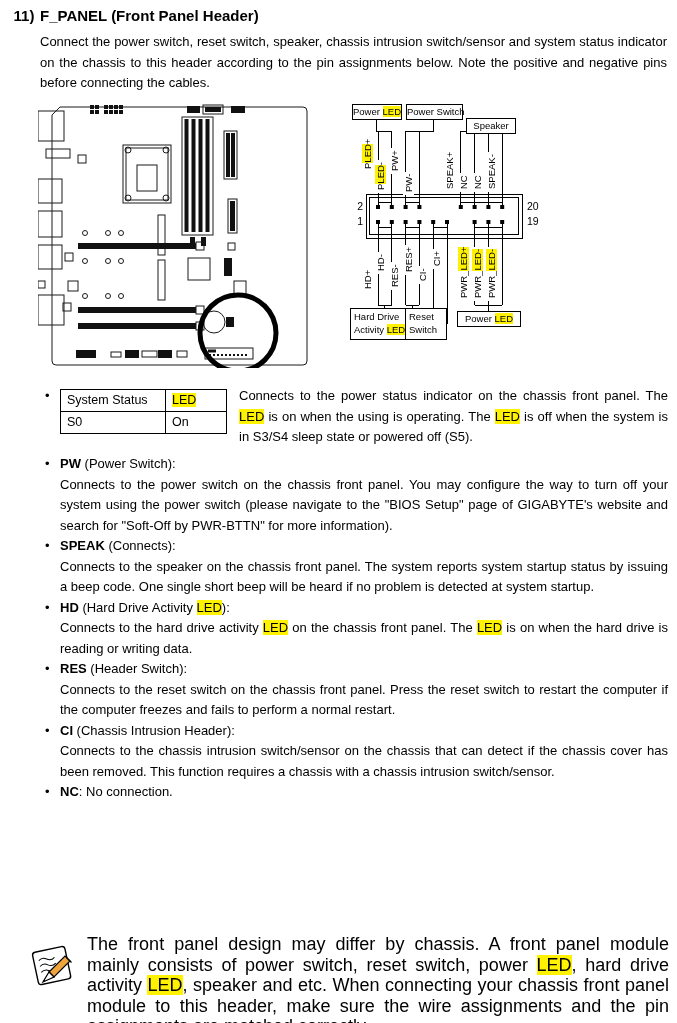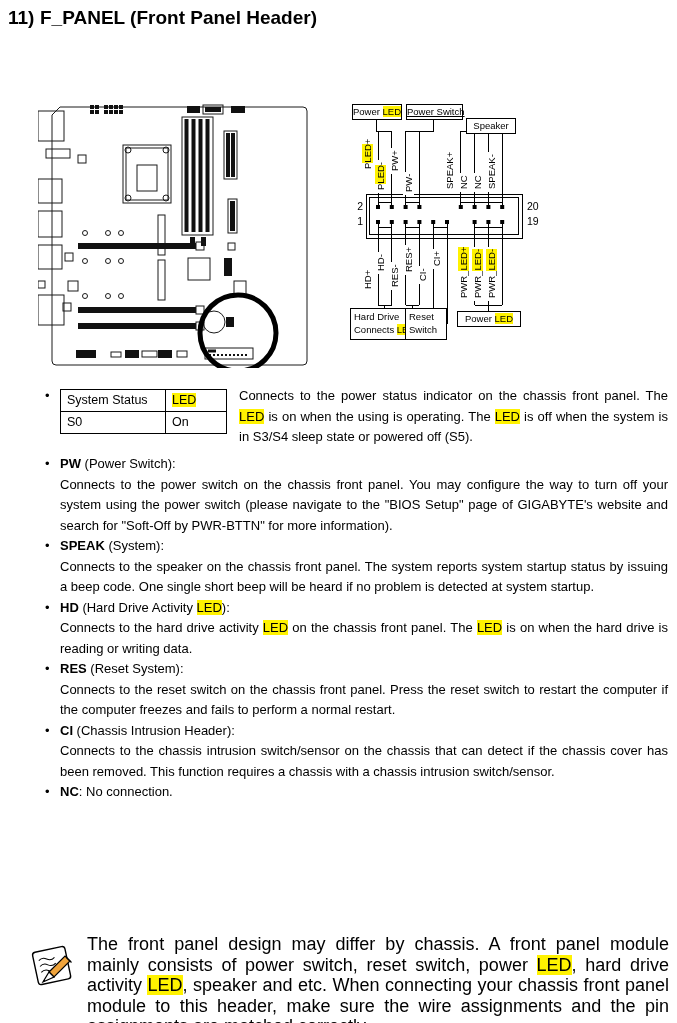--- a/index.html
+++ b/index.html
@@ -1,21 +1,21 @@
 <!DOCTYPE html>
 <html><head>
 <meta charset="utf-8">
 <style>
   html,body { margin:0; padding:0; background:#fff; }
   .page { position:relative; width:677px; height:1023px; background:#fff;
           font-family:"Liberation Sans", sans-serif; color:#000; overflow:hidden; }
   .hl { background:#fff200; }
   .b  { font-weight:bold; }
 
-  .title-row { position:absolute; top:7px; left:8px; display:flex; font-size:19px; font-weight:bold; }
+  .title-row { position:absolute; top:7px; left:8px; display:flex; font-size:15px; font-weight:bold;text-align:center; }
   .sec-num { width:32px; flex:none; }
   .sec-title { white-space:nowrap; }
 
   .intro { position:absolute; top:32px; left:40px; width:627px; margin:0;
            font-size:13px; line-height:20.5px; text-align:justify; }
 
   .figure { position:absolute; top:100px; left:0; width:677px; height:282px;padding-left:39px; }
   .mobo   { position:absolute; left:38px; top:3px; }
 
   .pind { position:absolute; left:345px; top:0; width:322px; height:262px; }
@@ -54,20 +54,21 @@
 </head>
 <body>
 
 <div class="page">
 
   <div class="title-row">
     <span class="sec-num">11)</span>
     <span class="sec-title">F_PANEL (Front Panel Header)</span>
   </div>
 
+  <p class="intro">Connect the power switch, reset switch, speaker, chassis intrusion switch/sensor and system status indicator on the chassis to this header according to the pin assignments below. Note the positive and negative pins before connecting the cables.</p>
 
   <div class="figure">
 
     <svg class="mobo" width="275" height="265" viewBox="0 0 275 265">
       <path class="thin" d="M22,4 H265 Q269,4 269,8 V258 Q269,262 265,262 H18 Q14,262 14,258 V12 Z"></path>
 
       <rect class="thin" x="0" y="8" width="26" height="30"></rect>
       <rect class="thin" x="8" y="46" width="24" height="9"></rect>
       <rect class="thin" x="40" y="52" width="8" height="8"></rect>
       <rect class="thin" x="0" y="76" width="24" height="24"></rect>
@@ -207,21 +208,21 @@
         <path class="ln" d="M33,127 V205 M46.8,127 V205 M60.6,127 V205 M74.4,127 V205
                            M88.2,127 V224 M102,127 V224
                            M129.6,127 V205 M143.4,127 V205 M157.2,127 V205"></path>
         <path class="ln" d="M33,205 H46.8 M39.9,205 V208
                            M60.6,205 H74.4 M67.5,205 V208
                            M88.2,224 H102 M95.1,224 V227
                            M129.6,205 H157.2 M143.4,205 V211"></path>
       </svg>
 
       <div class="pd-box single" style="left:7px; top:4px; width:48px;"><span>Power </span><span class="hl">LED</span></div>
-      <div class="pd-box single" style="left:61px; top:4px; width:55px;text-decoration:underline;"><span>Power Switch</span></div>
+      <div class="pd-box single" style="left:61px; top:4px; width:55px;"><span>Power Switch</span></div>
       <div class="pd-box single" style="left:121px; top:4px; width:48px;margin-top:14px;"><span>Speaker</span></div>
 
       <span class="pin-num l" style="left:2px; top:101px;">2</span>
       <span class="pin-num l" style="left:2px; top:116px;">1</span>
       <span class="pin-num" style="left:182px; top:101px;">20</span>
       <span class="pin-num" style="left:182px; top:116px;">19</span>
 
       <span class="vlab" style="left:27.5px; top:72px;">
           <span class="vl"><span>P</span><span class="hl">LED</span><span>+</span></span>
         </span>
@@ -270,21 +271,21 @@
         </span>
       <span class="vlab" style="left:137.9px; top:201px;">
           <span class="vl"><span>PWR_</span><span class="hl">LED-</span></span>
         </span>
       <span class="vlab" style="left:151.7px; top:201px;">
           <span class="vl"><span>PWR_</span><span class="hl">LED-</span></span>
         </span>
 
       <div class="pd-box two" style="left:5px; top:208px; width:54px; height:28px;">
         <div><span>Hard Drive</span></div>
-        <div><span>Connects </span><span class="hl">LED</span></div>
+        <div><span>Activity </span><span class="hl">LED</span></div>
       </div>
       <div class="pd-box two" style="left:60px; top:208px; width:34px; height:28px;">
         <div><span>Reset</span></div>
         <div><span>Switch</span></div>
       </div>
       <div class="pd-box single" style="left:112px; top:211px; width:62px;"><span>Power </span><span class="hl">LED</span></div>
     </div>
   </div>
 
   <div class="bullets">
@@ -314,37 +315,37 @@
       <span class="marker">•</span>
       <div class="bcontent">
         <div><span class="b">PW</span><span> (Power Switch):</span></div>
         <div class="bbody"><span>Connects to the power switch on the chassis front panel. You may configure the way to turn off your system using the power switch (please navigate to the "BIOS Setup" page of GIGABYTE's website and search for "Soft-Off by PWR-BTTN" for more information).</span></div>
       </div>
     </div>
 
     <div class="bitem">
       <span class="marker">•</span>
       <div class="bcontent">
-        <div><span class="b">SPEAK</span><span> (System):</span></div>
+        <div><span class="b">SPEAK</span><span> (Connects):</span></div>
         <div class="bbody"><span>Connects to the speaker on the chassis front panel. The system reports system startup status by issuing a beep code. One single short beep will be heard if no problem is detected at system startup.</span></div>
       </div>
     </div>
 
     <div class="bitem">
       <span class="marker">•</span>
       <div class="bcontent">
         <div><span class="b">HD</span><span> (Hard Drive Activity </span><span class="hl">LED</span><span>):</span></div>
         <div class="bbody"><span>Connects to the hard drive activity </span><span class="hl">LED</span><span> on the chassis front panel. The </span><span class="hl">LED</span><span> is on when the hard drive is reading or writing data.</span></div>
       </div>
     </div>
 
     <div class="bitem">
       <span class="marker">•</span>
       <div class="bcontent">
-        <div><span class="b">RES</span><span> (Reset System):</span></div>
+        <div><span class="b">RES</span><span> (Header Switch):</span></div>
         <div class="bbody"><span>Connects to the reset switch on the chassis front panel. Press the reset switch to restart the computer if the computer freezes and fails to perform a normal restart.</span></div>
       </div>
     </div>
 
     <div class="bitem">
       <span class="marker">•</span>
       <div class="bcontent">
         <div><span class="b">CI</span><span> (Chassis Intrusion Header):</span></div>
         <div class="bbody"><span>Connects to the chassis intrusion switch/sensor on the chassis that can detect if the chassis cover has been removed. This function requires a chassis with a chassis intrusion switch/sensor.</span></div>
       </div>

